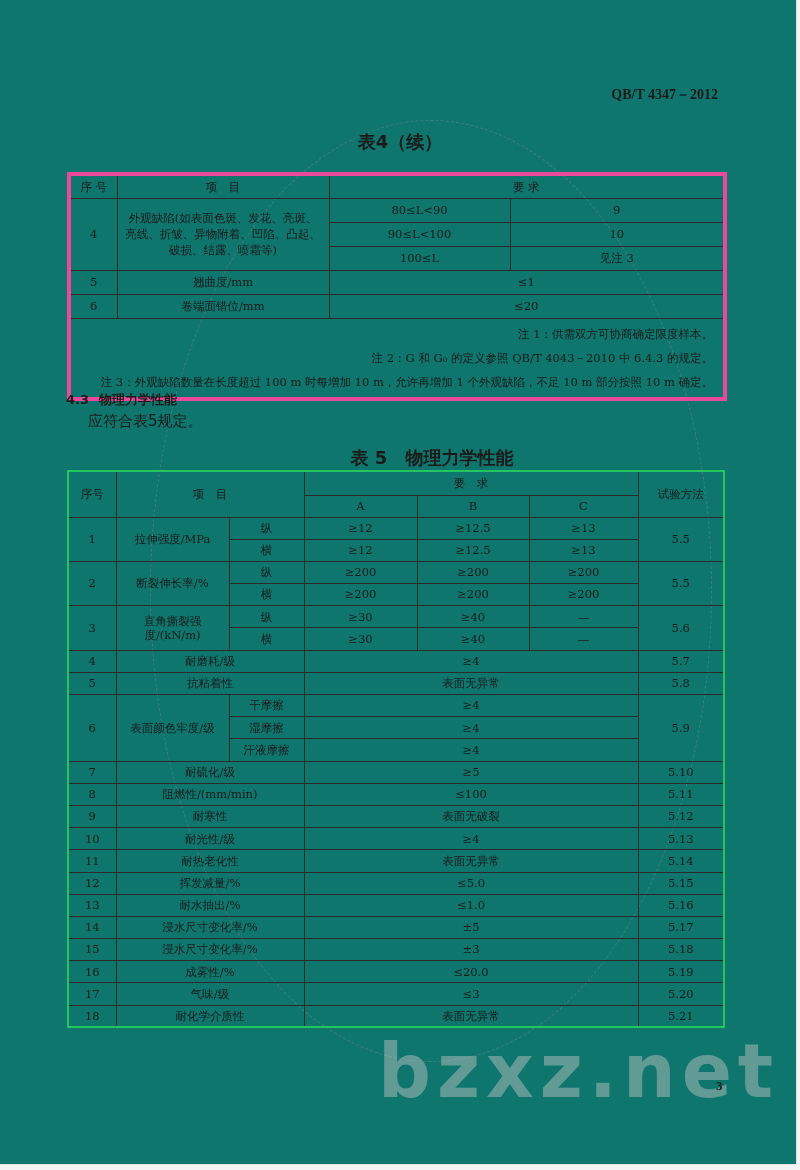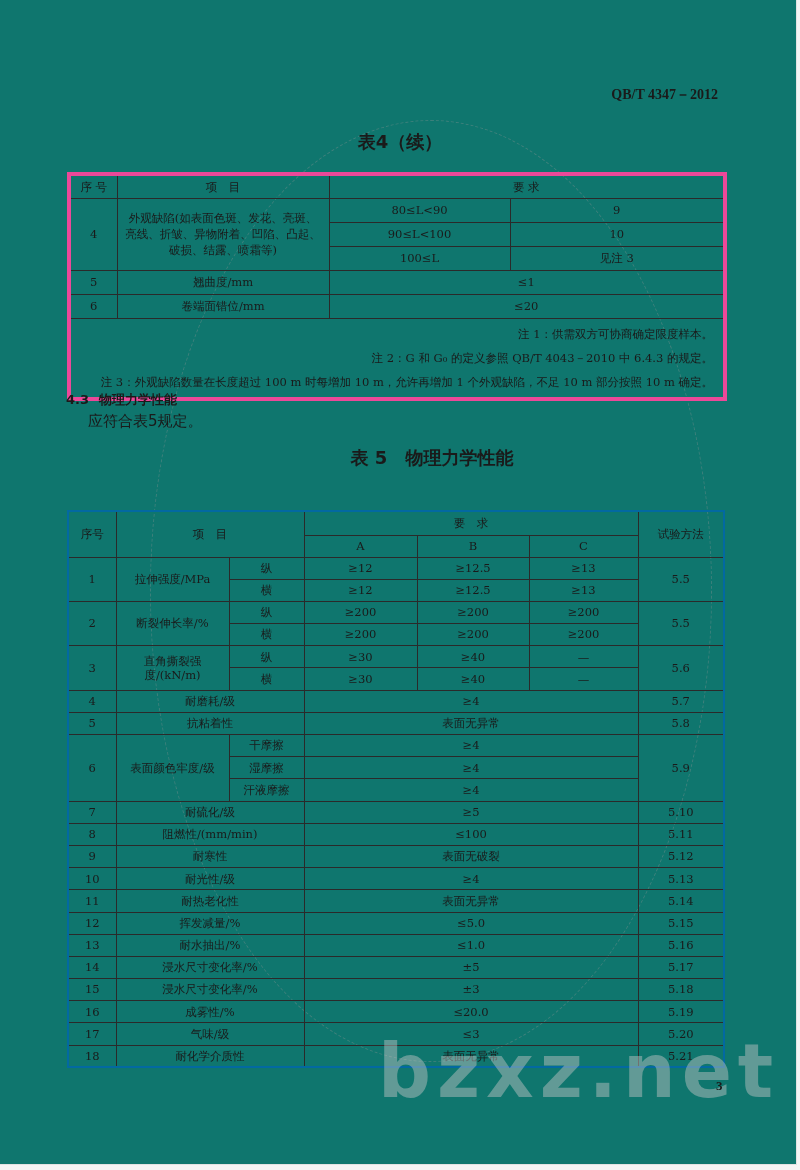--- a/index.html
+++ b/index.html
@@ -27,21 +27,21 @@
     font-size: 11.5px;
   }
   table td {
     border: 1px solid #2a2a2a; text-align: center; vertical-align: middle;
     padding: 0 3px; line-height: 1.25;
   }
   table.t4 { top: 172px; border: 4px solid #ec4899; }
   table.t4 tr { height: 24px; }
   table.t4 td.item-long { text-align: center; line-height: 16px; padding: 0 6px; }
   table.t4 td.notes { text-align: right; padding: 3px 10px; line-height: 24px; font-size: 11.5px; }
-  table.t5 { top: 510px; border: 2px solid #0369a1; }
+  table.t5 { top: 470px; border: 2px solid #22c55e; }
   table.t5 tr { height: 22.2px; }
   table.t5 tr.hdr1 { height: 24px; }
   table.t5 tr.hdr2 { height: 22px; }
   .section-head {
     position: absolute; left: 66px; top: 391px;
     font-family: "DejaVu Sans", sans-serif; font-weight: bold; font-size: 13px;
   }
   .section-head .num { margin-right: 10px; }
   .section-body {
     position: absolute; left: 88px; top: 412px;

